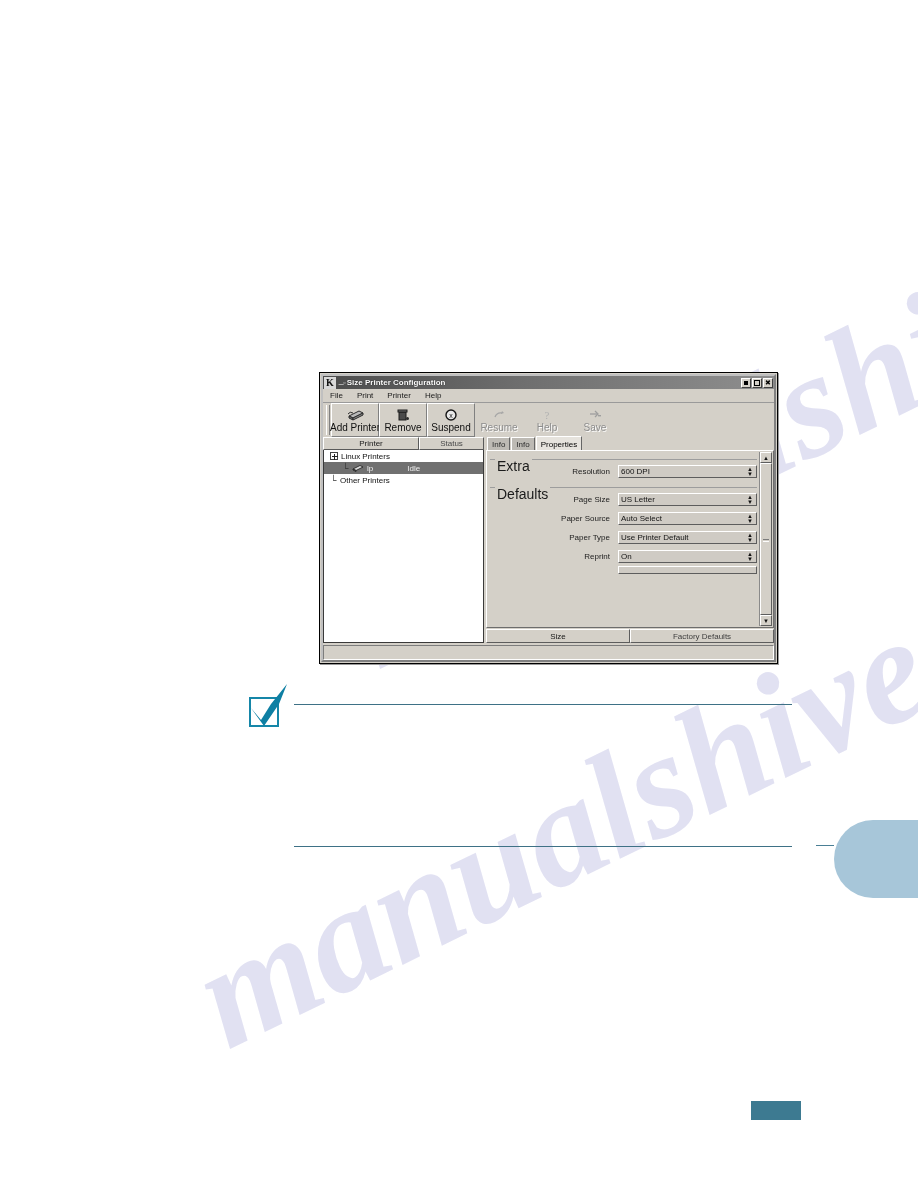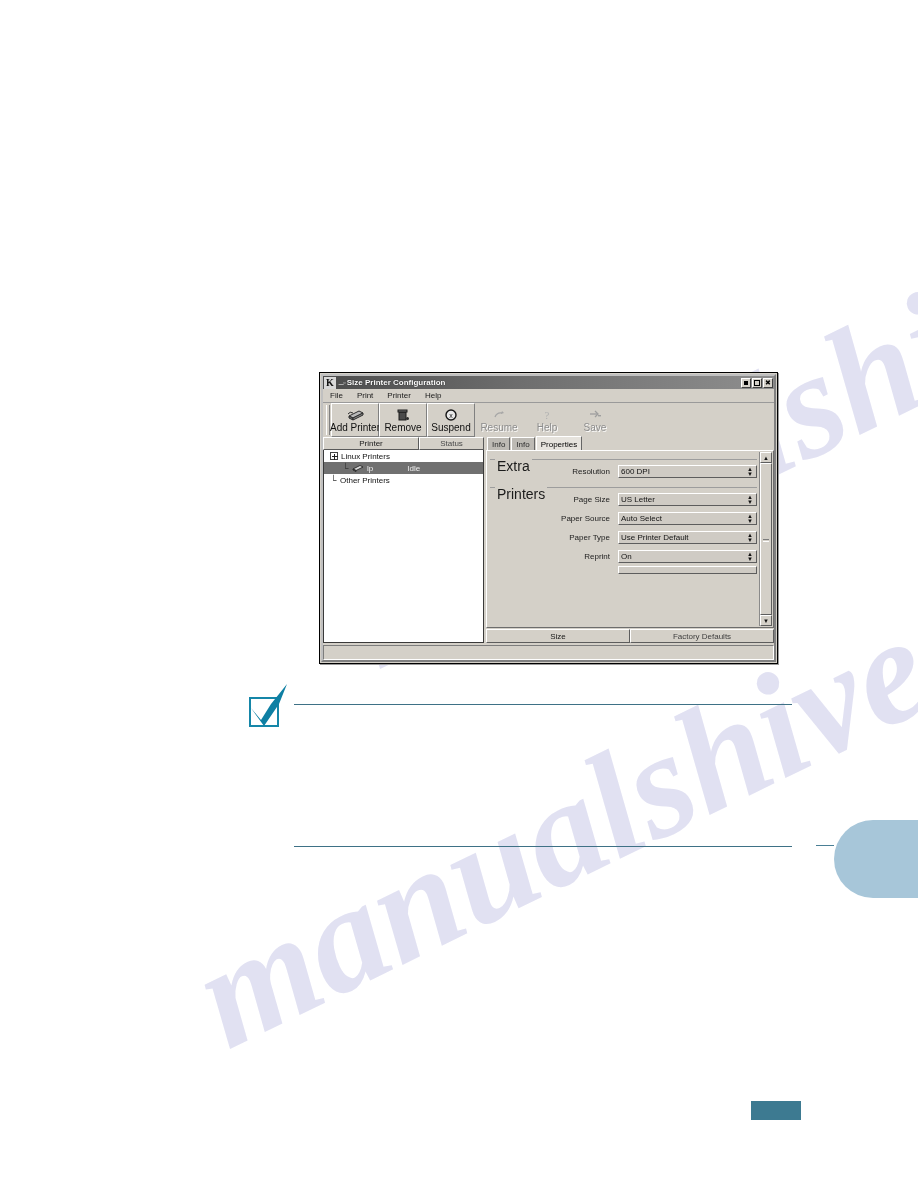--- a/index.html
+++ b/index.html
@@ -402,21 +402,21 @@
                     <span class="combo-arrows">
                         <i>▲</i>
                         <i>▼</i>
                       </span>
                   </span>
                 </div>
               </div>
             </div>
 
             <div class="group">
-              <span class="group-legend">Printers</span>
+              <span class="group-legend">Defaults</span>
               <div class="group-box">
 
                 <div class="prop-row">
                   <span class="prop-label">Page Size</span>
                   <span class="combo">
                     <span class="combo-val">US Letter</span>
                     <span class="combo-arrows">
                         <i>▲</i>
                         <i>▼</i>
                       </span>

